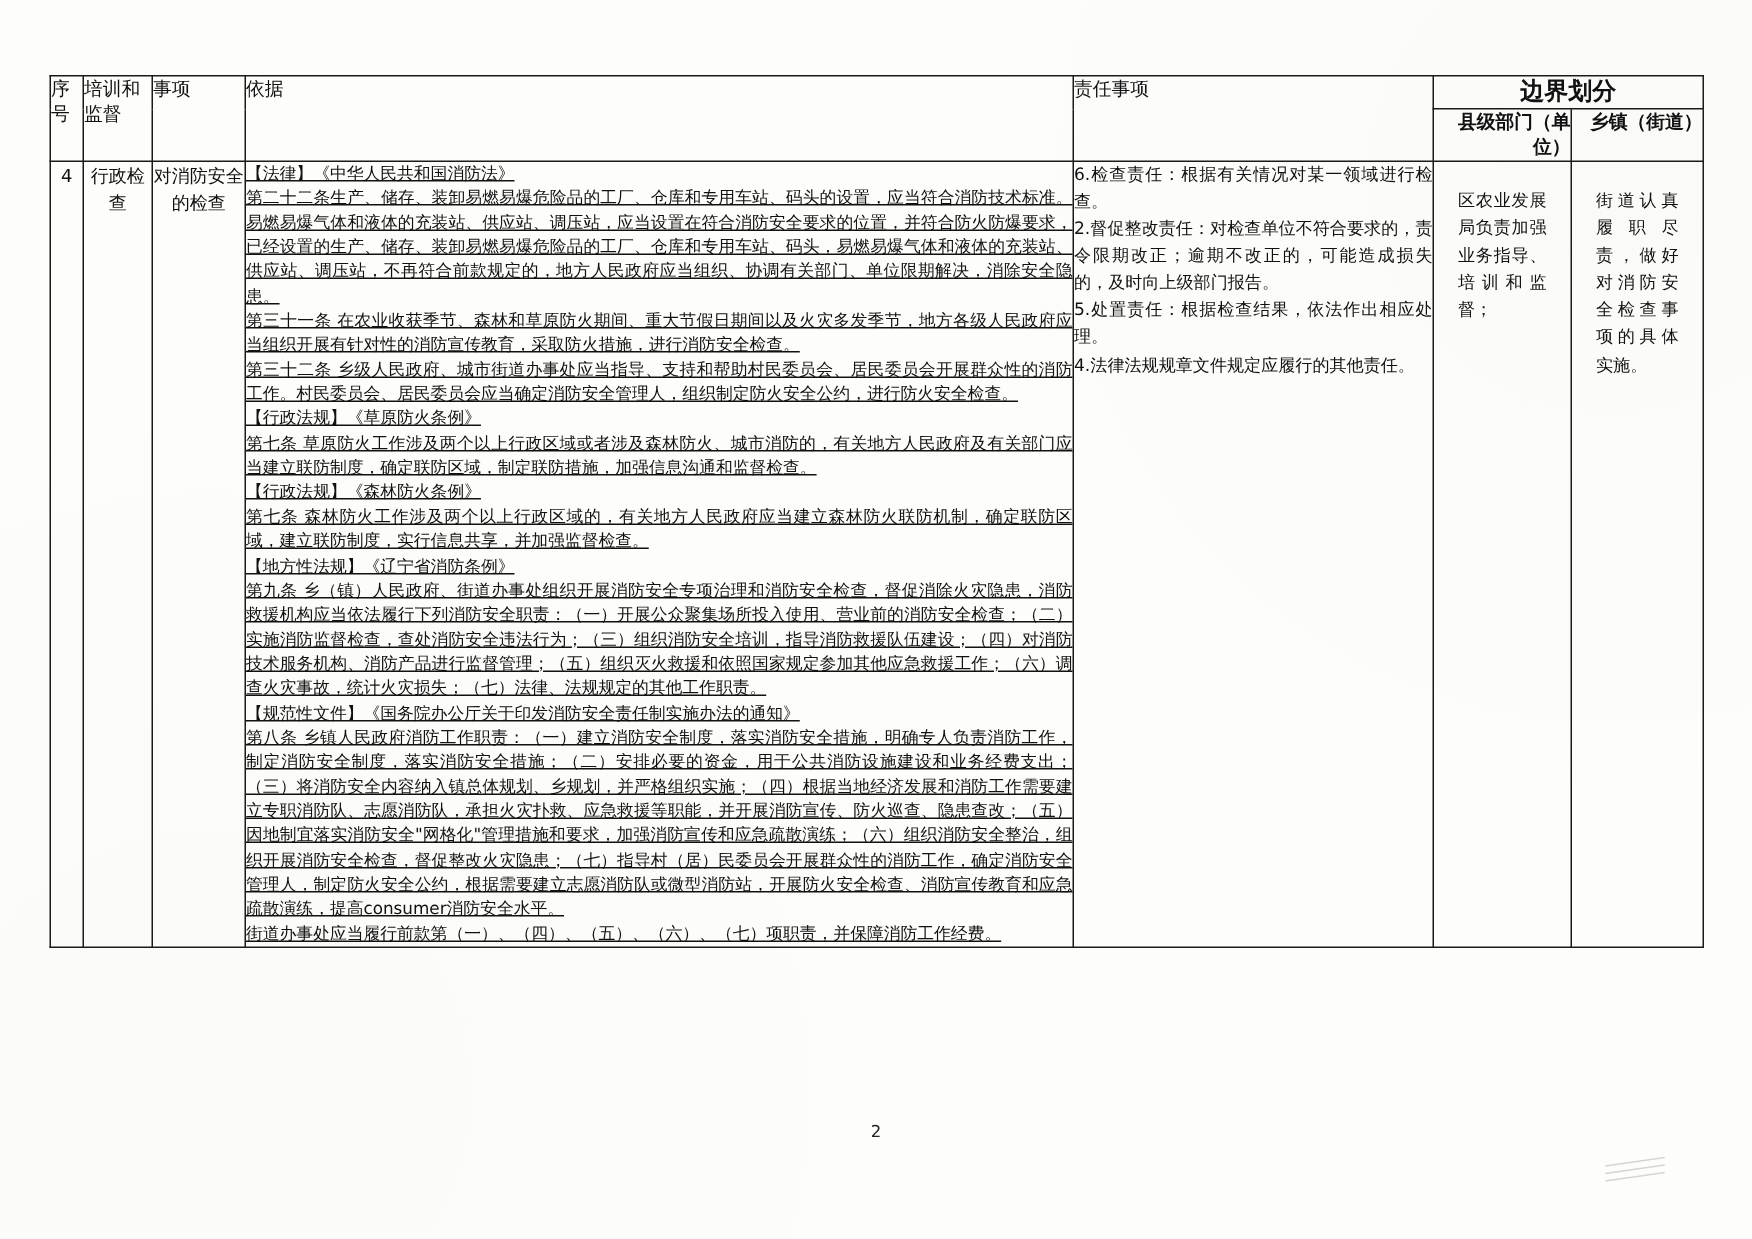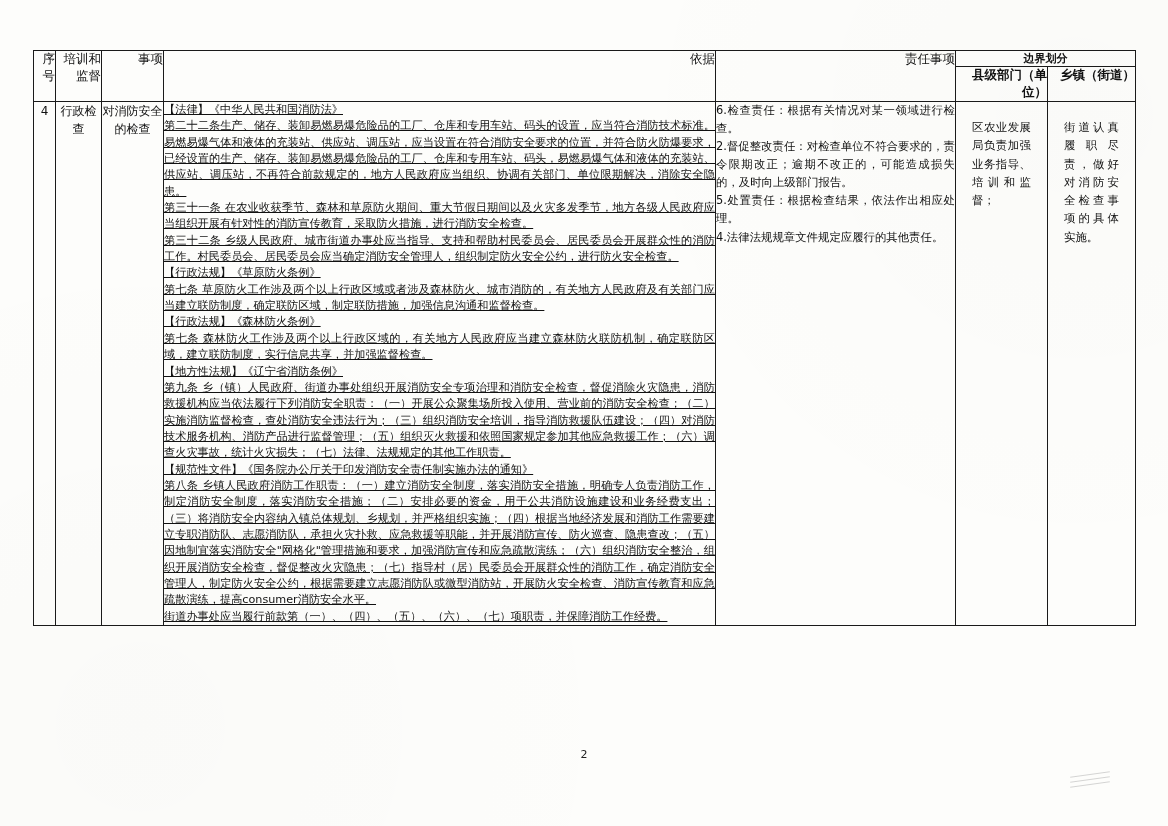--- a/index.html
+++ b/index.html
@@ -45,33 +45,33 @@
   }
   .c-seq   { width: 22px; }
   .c-type  { width: 46px; }
   .c-item  { width: 62px; }
   .c-basis { width: 552px; }
   .c-duty  { width: 240px; }
   .c-b1    { width: 92px; }
   .c-b2    { width: 88px; }
 
   .hdr {
-    text-align: right;
+    text-align: left;
     font-size: 12.5px;
     line-height: 1.35;
     padding: 6px 2px;
     font-weight: normal;
     vertical-align: middle;
   }
   .hdr-two-line {
     font-size: 12.5px;
   }
   .hdr-boundary {
     text-align: center;
-    font-size: 11px;
+    font-size: 16px;
     padding: 4px 0 3px 0;
   }
   .hdr-sub {
     text-align: right;
     font-size: 12.5px;
     padding: 4px 0 4px 0;
     vertical-align: middle;
   }
   .body-cell {
     font-size: 11.2px;

